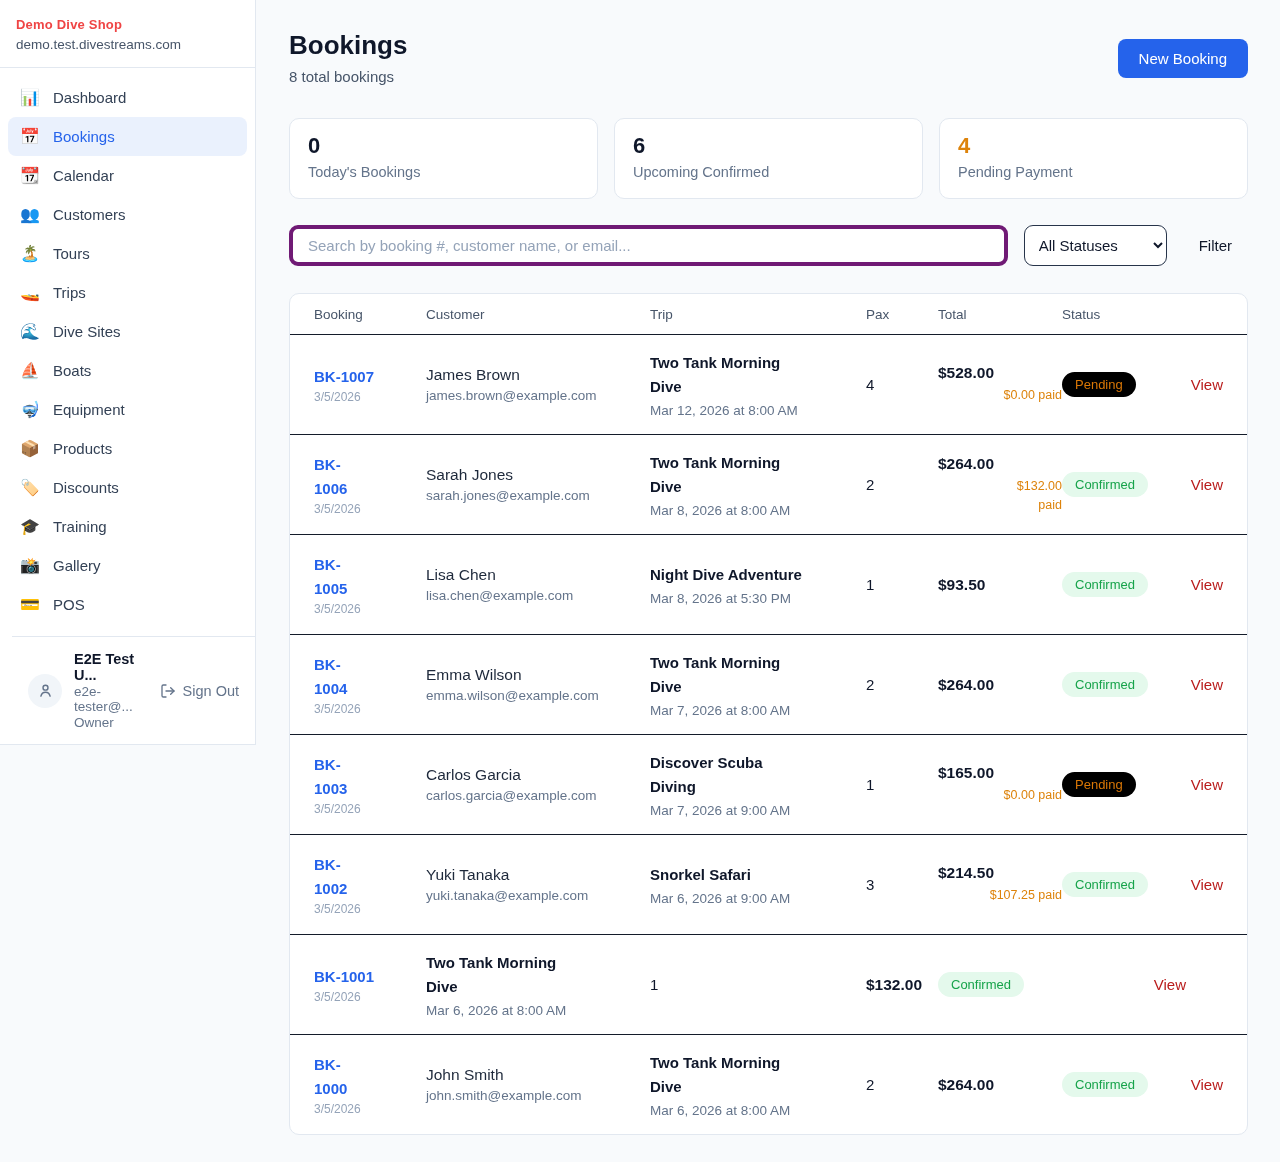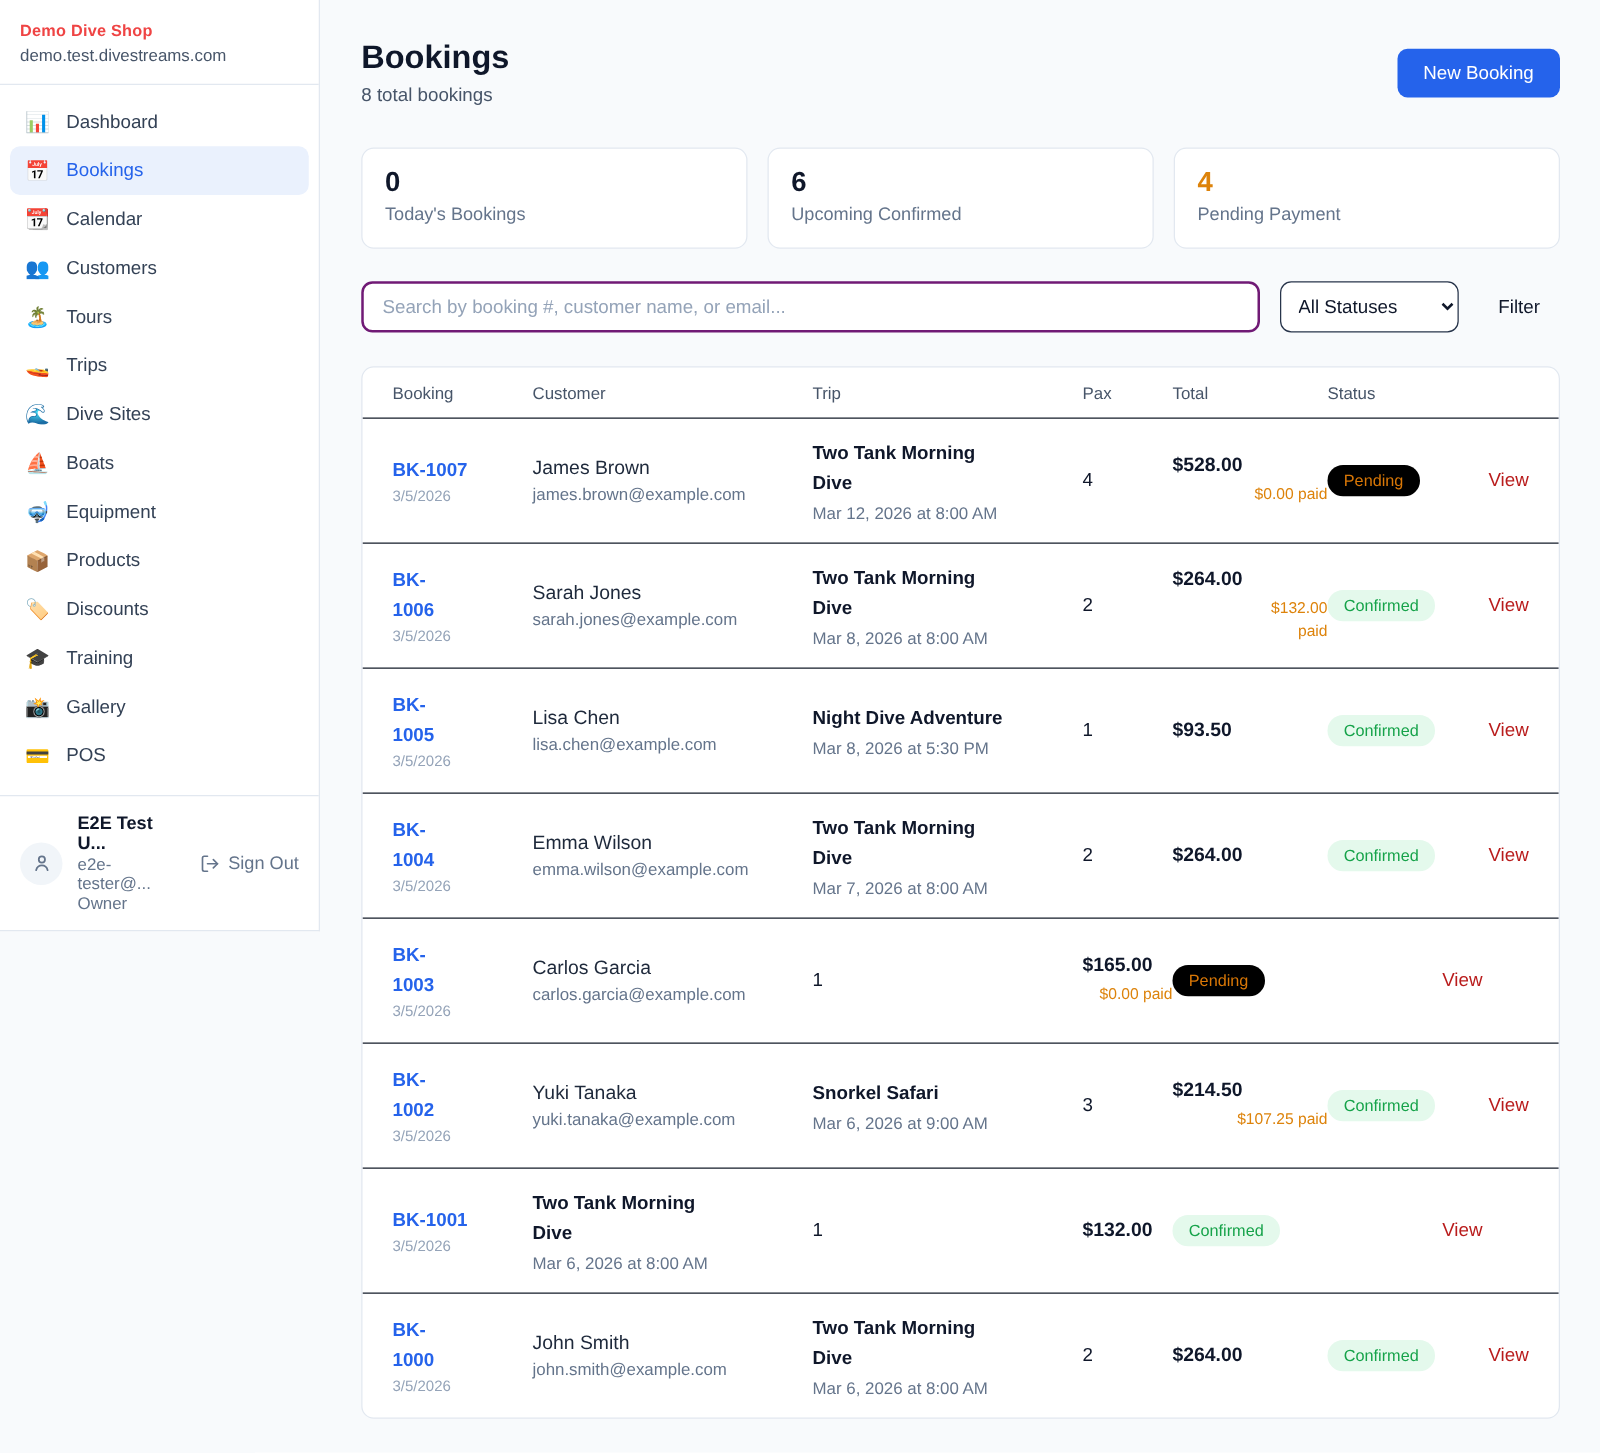--- a/index.html
+++ b/index.html
@@ -17,21 +17,21 @@
   .brand-name { font-size:13px; font-weight:700; color:#ef4444; letter-spacing:.2px; }
   .brand-domain { font-size:13.5px; color:#475569; margin-top:5px; }
   .nav { padding:10px 0 12px; }
   .nav-item {
     display:flex; align-items:center; gap:13px; margin:0 8px; padding:10px 10px 10px 12px;
     border-radius:8px; font-size:15px; color:#334155; cursor:pointer;
   }
   .nav-item.active { background:#eaf1fd; color:#2563eb; font-weight:500; }
   .nav-icon { font-size:16px; width:20px; text-align:center;
     font-family:"DejaVu Sans", sans-serif; }
-  .user-box { border-top:1px solid #e2e8f0; padding:14px 16px; display:flex; align-items:center; gap:12px; }
+  .user-box { border-top:1px solid #e2e8f0; padding:14px 16px; display:flex; align-items:center; gap:12px;margin-left:12px; }
   .avatar { width:34px; height:34px; border-radius:50%; background:#f1f5f9;
     display:flex; align-items:center; justify-content:center; flex:none; color:#64748b; }
   .user-info { flex:1; min-width:0; }
   .user-name { font-size:14.5px; font-weight:700; color:#0f172a; }
   .user-email, .user-role { font-size:13.5px; color:#64748b; margin-top:1px; }
   .signout { display:flex; align-items:center; gap:7px; color:#64748b; font-size:14.5px; cursor:pointer; flex:none; }
   
   .main { margin-left:256px; padding:30px 32px 0 33px; }
   .page-header { display:flex; justify-content:space-between; align-items:flex-start; }
   .page-title { font-size:26px; font-weight:700; color:#0f172a; }
@@ -40,21 +40,21 @@
     background:#2563eb; color:#fff; border:none; border-radius:8px;
     padding:11px 21px; font-size:15px; font-weight:500; cursor:pointer; margin-top:9px;
     font-family:inherit;
   }
   .stats { display:grid; grid-template-columns:1fr 1fr 1fr; gap:16px; margin-top:33px; }
   .stat-card { background:#fff; border:1px solid #e2e8f0; border-radius:10px; padding:14px 18px 18px; }
   .stat-value { font-size:22px; font-weight:700; color:#0f172a; }
   .stat-label { font-size:14.5px; color:#64748b; margin-top:5px; }
   .controls { display:flex; align-items:center; margin-top:26px; }
   .search-input {
-    flex:1; height:41px; border:2px solid #701a75; border-radius:9px; padding:0 15px;
+    flex:1; height:41px; border:4px solid #701a75; border-radius:9px; padding:0 15px;
     font-size:15px; color:#0f172a; background:#fff; outline:none; font-family:inherit;
   }
   .search-input::placeholder { color:#94a3b8; }
   .status-select {
     height:41px; margin-left:16px; border:1px solid #27344a; border-radius:9px;
     background:#fff; font-size:15px; color:#0f172a; padding:0 10px; width:143px;
     font-family:inherit;
   }
   .filter-label { font-size:15px; color:#0f172a; margin-left:32px; margin-right:16px; cursor:pointer; }
   
@@ -335,20 +335,25 @@
   <div class="trow">
     <div>
       <div class="bk-id">BK-
 1003</div>
       <div class="bk-date">3/5/2026</div>
     </div>
     <div>
       <div class="cust-name">Carlos Garcia</div>
       <div class="cust-email">carlos.garcia@example.com</div>
     </div>
+    <div>
+      <div class="trip-name">Discover Scuba
+Diving</div>
+      <div class="trip-time">Mar 7, 2026 at 9:00 AM</div>
+    </div>
     <div class="pax">1</div>
     <div>
       <div class="total">$165.00</div>
       <div class="paid">$0.00 paid</div>
     </div>
     <div>
       <span class="badge pending">Pending</span>
     </div>
     <div class="view-cell">
       <span class="view-link">View</span>

